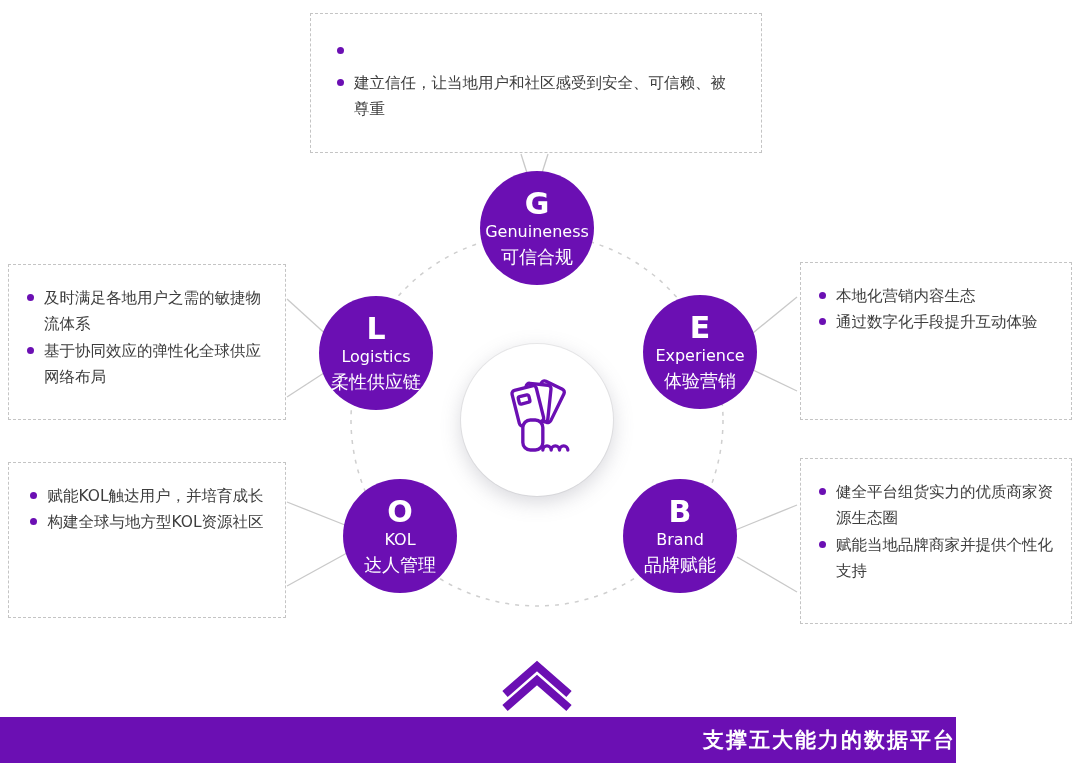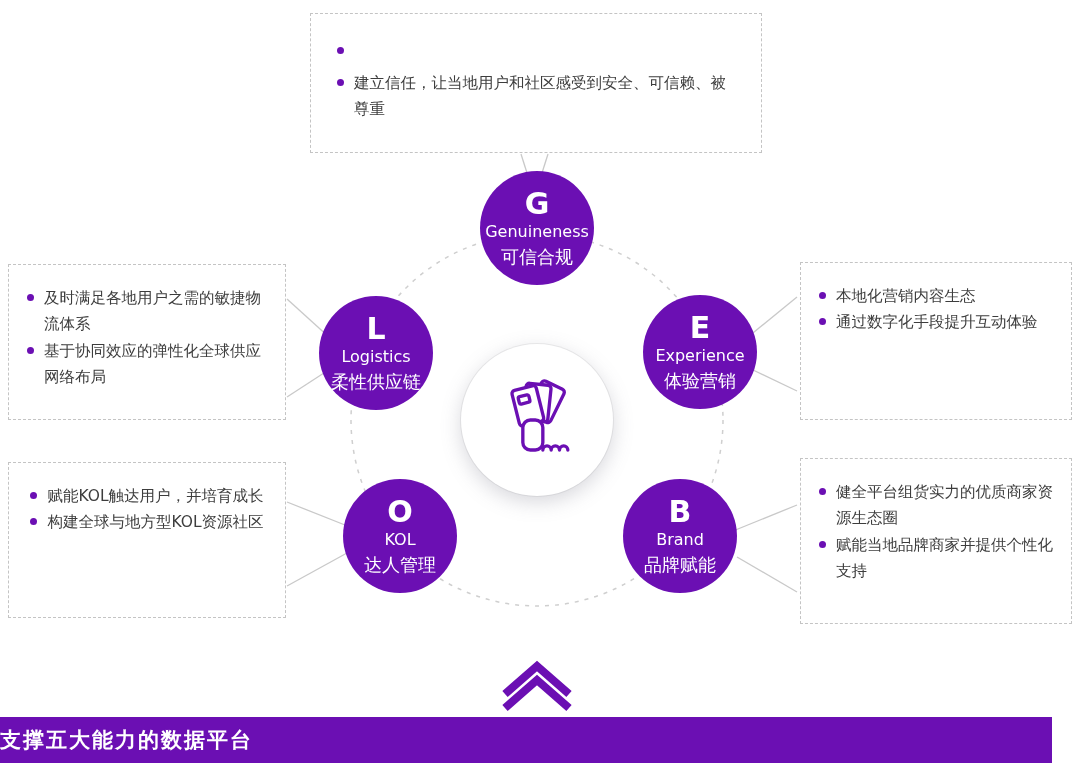--- a/index.html
+++ b/index.html
@@ -61,23 +61,23 @@
     width:152px; height:152px; border-radius:50%;
     background:#fff;
     box-shadow:0 6px 20px rgba(110,110,130,.28), 0 0 0 1px #efefef;
     display:flex; align-items:center; justify-content:center;
   }
   .center-circle svg { width:100px; height:100px; }
   .icon-stroke { stroke:var(--accent); fill:#fff; stroke-width:4; stroke-linejoin:round; stroke-linecap:round; }
   .icon-stroke.nofill { fill:none; }
   .banner {
     position:absolute; left:0; top:717px;
-    width:1052px; height:46px;
+    width:956px; height:46px;
     background:var(--accent); color:#fff;
-    display:flex; align-items:center; justify-content:flex-start;
+    display:flex; align-items:center; justify-content:flex-end;
     font-size:21px; font-weight:bold; letter-spacing:2px;
   }
   .conn { stroke:var(--line); stroke-width:1.3; }
   .dashed-ring { fill:none; stroke:#cfcfcf; stroke-width:1.5; stroke-dasharray:4 6; }
   .chevron { fill:none; stroke:var(--accent); stroke-width:8; stroke-linejoin:miter; }
 </style>
 </head>
 <body>
 
 <div class="canvas">

